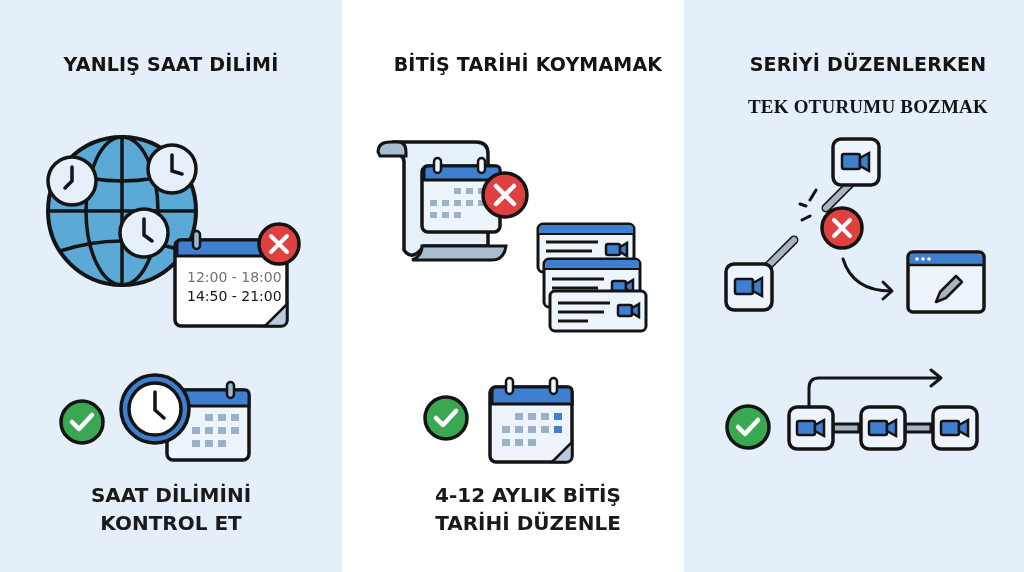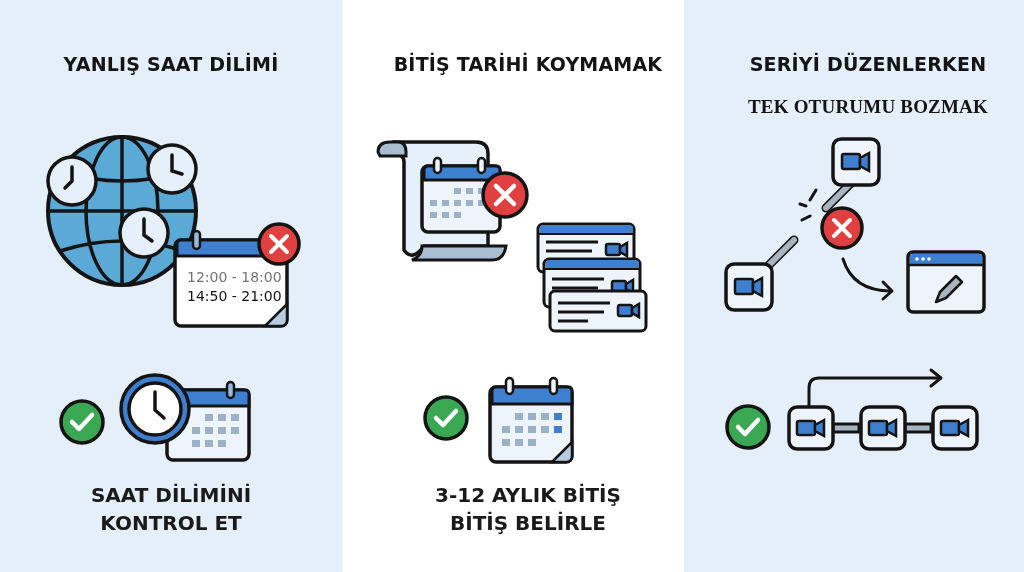--- a/index.html
+++ b/index.html
@@ -174,22 +174,22 @@
         <rect x="40" y="48" width="8" height="7"></rect>
         <rect x="53" y="48" width="8" height="7"></rect>
       <rect x="14" y="61" width="8" height="7"></rect>
         <rect x="27" y="61" width="8" height="7"></rect>
         <rect x="40" y="61" width="8" height="7"></rect>
     </g>
     <rect x="66" y="35" width="8" height="7" fill="#3f7fd0"></rect>
       <rect x="66" y="48" width="8" height="7" fill="#3f7fd0"></rect>
     <path d="M64 84 L84 64 V78 Q84 84 78 84 Z" fill="#b8cbe0" stroke="#141414" stroke-width="2.5"></path>
   </svg>
-  <div class="caption" style="top:481px;">3-12 AYLIK BİTİŞ</div>
-  <div class="caption" style="top:509px;">BİTİŞ BELİRLE</div>
+  <div class="caption" style="top:481px;">4-12 AYLIK BİTİŞ</div>
+  <div class="caption" style="top:509px;">TARİHİ DÜZENLE</div>
 </section>
 
 <section class="panel p3">
   <div class="title" style="top:52px;">SERİYİ DÜZENLERKEN</div>
   <div class="title" style="top:95px;font-family:Liberation Serif, serif;">TEK OTURUMU BOZMAK</div>
 
   <svg style="left:50px;top:160px;" width="140" height="130" viewBox="0 0 140 130">
     <g fill="none" stroke="#141414" stroke-width="9" stroke-linecap="round">
       <path d="M130 10 L92 48"></path>
         <path d="M60 80 L22 118"></path>

